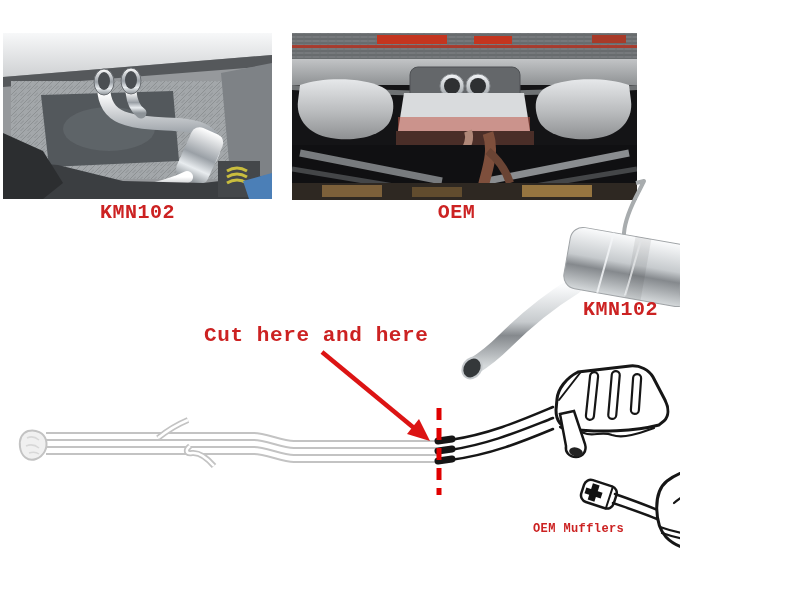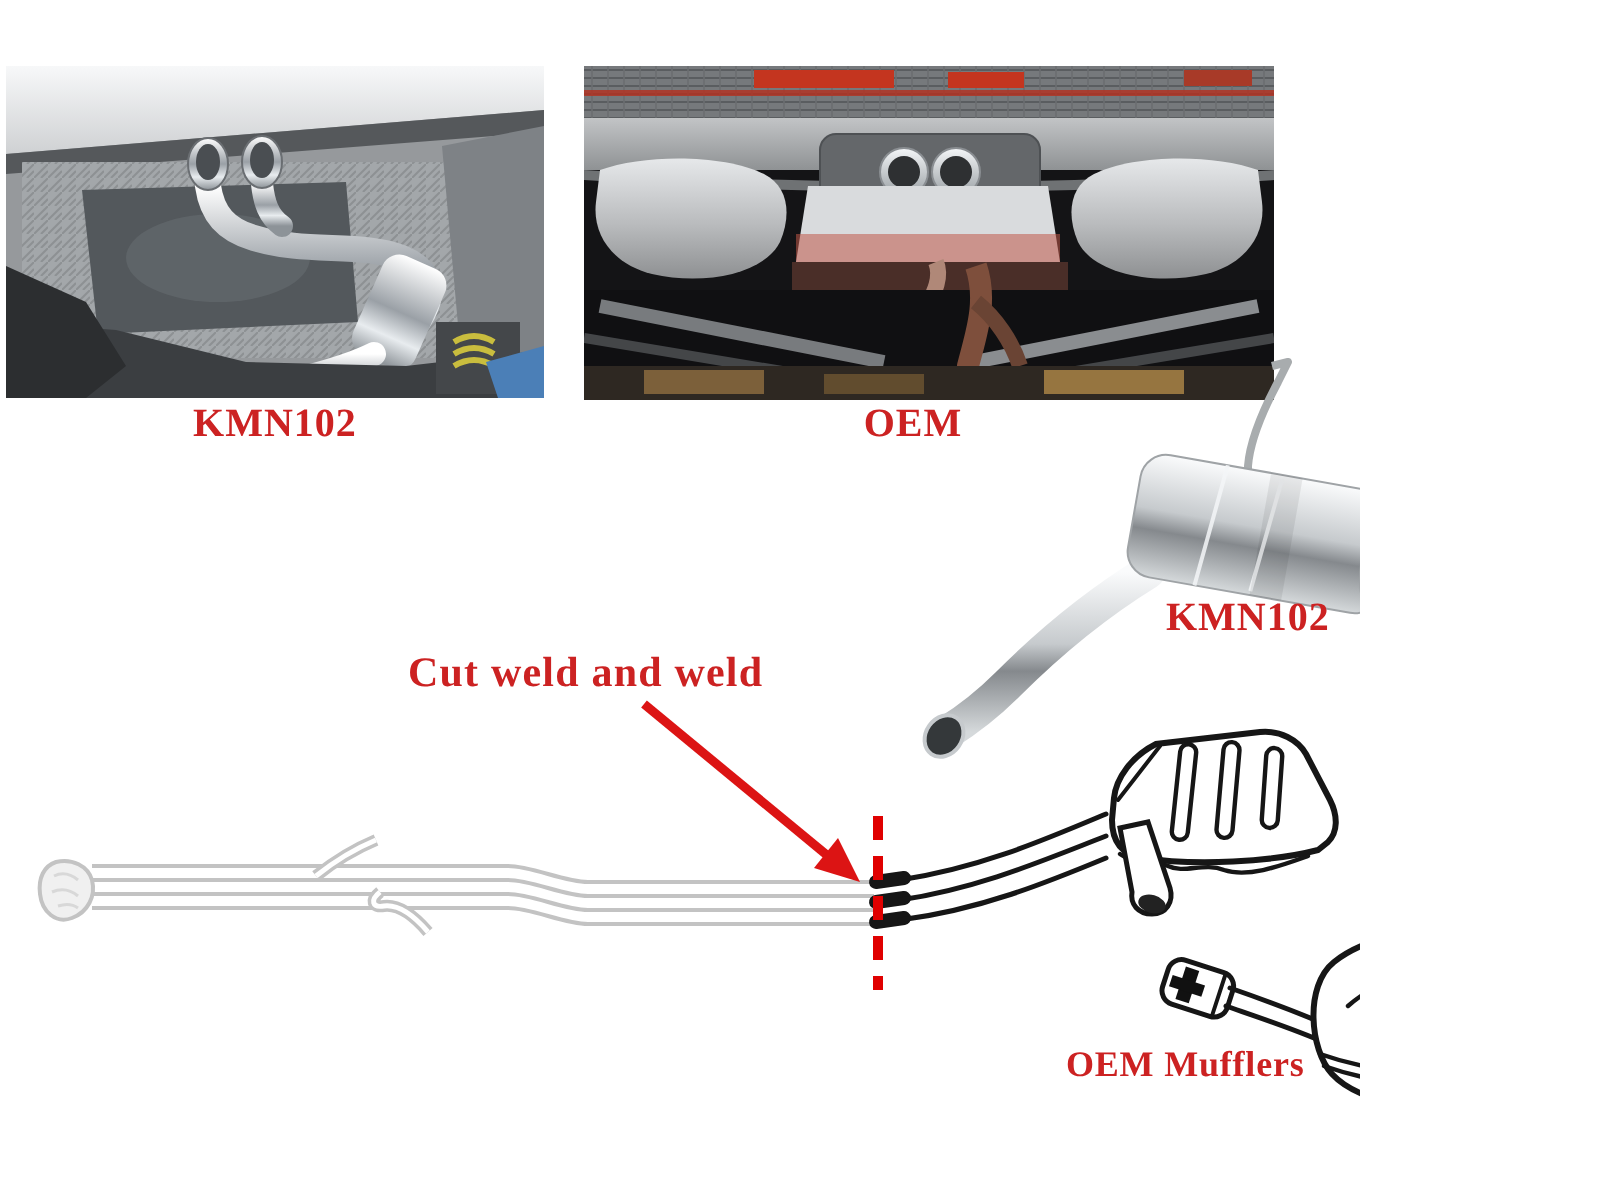--- a/index.html
+++ b/index.html
@@ -1,35 +1,35 @@
 <!DOCTYPE html>
 <html><head>
 <meta charset="utf-8">
 <style>
   html,body{margin:0;padding:0;background:#ffffff;}
   #canvas{
     position:relative;width:680px;height:600px;background:#ffffff;overflow:hidden;
-    font-family:Liberation Serif, serif;
+    font-family:Liberation Mono, monospace;
   }
   .photo{position:absolute;overflow:hidden;}
   .caption{
     position:absolute;color:#cc2222;font-weight:bold;font-size:20px;
     text-align:center;letter-spacing:0.5px;white-space:nowrap;
   }
   .floating-label{
     position:absolute;color:#cc2222;font-weight:bold;font-size:20px;
     letter-spacing:0.5px;white-space:nowrap;
   }
   .cut-text{
     position:absolute;left:204px;top:324px;color:#cc2222;font-weight:bold;
     font-size:21px;letter-spacing:0.6px;white-space:nowrap;
   }
   .oem-mufflers-label{
     position:absolute;left:533px;top:522px;color:#cc2222;font-weight:bold;
-    font-size:18px;letter-spacing:0.4px;white-space:nowrap;
+    font-size:12px;letter-spacing:0.4px;white-space:nowrap;
   }
   svg{display:block;}
   .overlay{position:absolute;left:0;top:0;}
 </style>
 </head>
 <body>
 
 <div id="canvas">
 
   <div class="photo" style="left:3px;top:33px;width:269px;height:166px;">
@@ -246,16 +246,16 @@
       <path d="M700,553 C708,561 728,561 738,554" stroke-width="2.2"></path>
     </g>
 
     <path d="M439,408 L439,495" stroke="#e00000" stroke-width="5" stroke-dasharray="12 8"></path>
     <g>
       <line x1="322" y1="352" x2="414" y2="428" stroke="#dc1414" stroke-width="4.5"></line>
       <polygon points="430,441 407,434 419,419" fill="#dc1414"></polygon>
     </g>
   </svg>
 
-  <div class="cut-text">Cut weld and weld</div>
+  <div class="cut-text">Cut here and here</div>
   <div class="oem-mufflers-label">OEM Mufflers</div>
 
 </div>
 
 </body></html>

